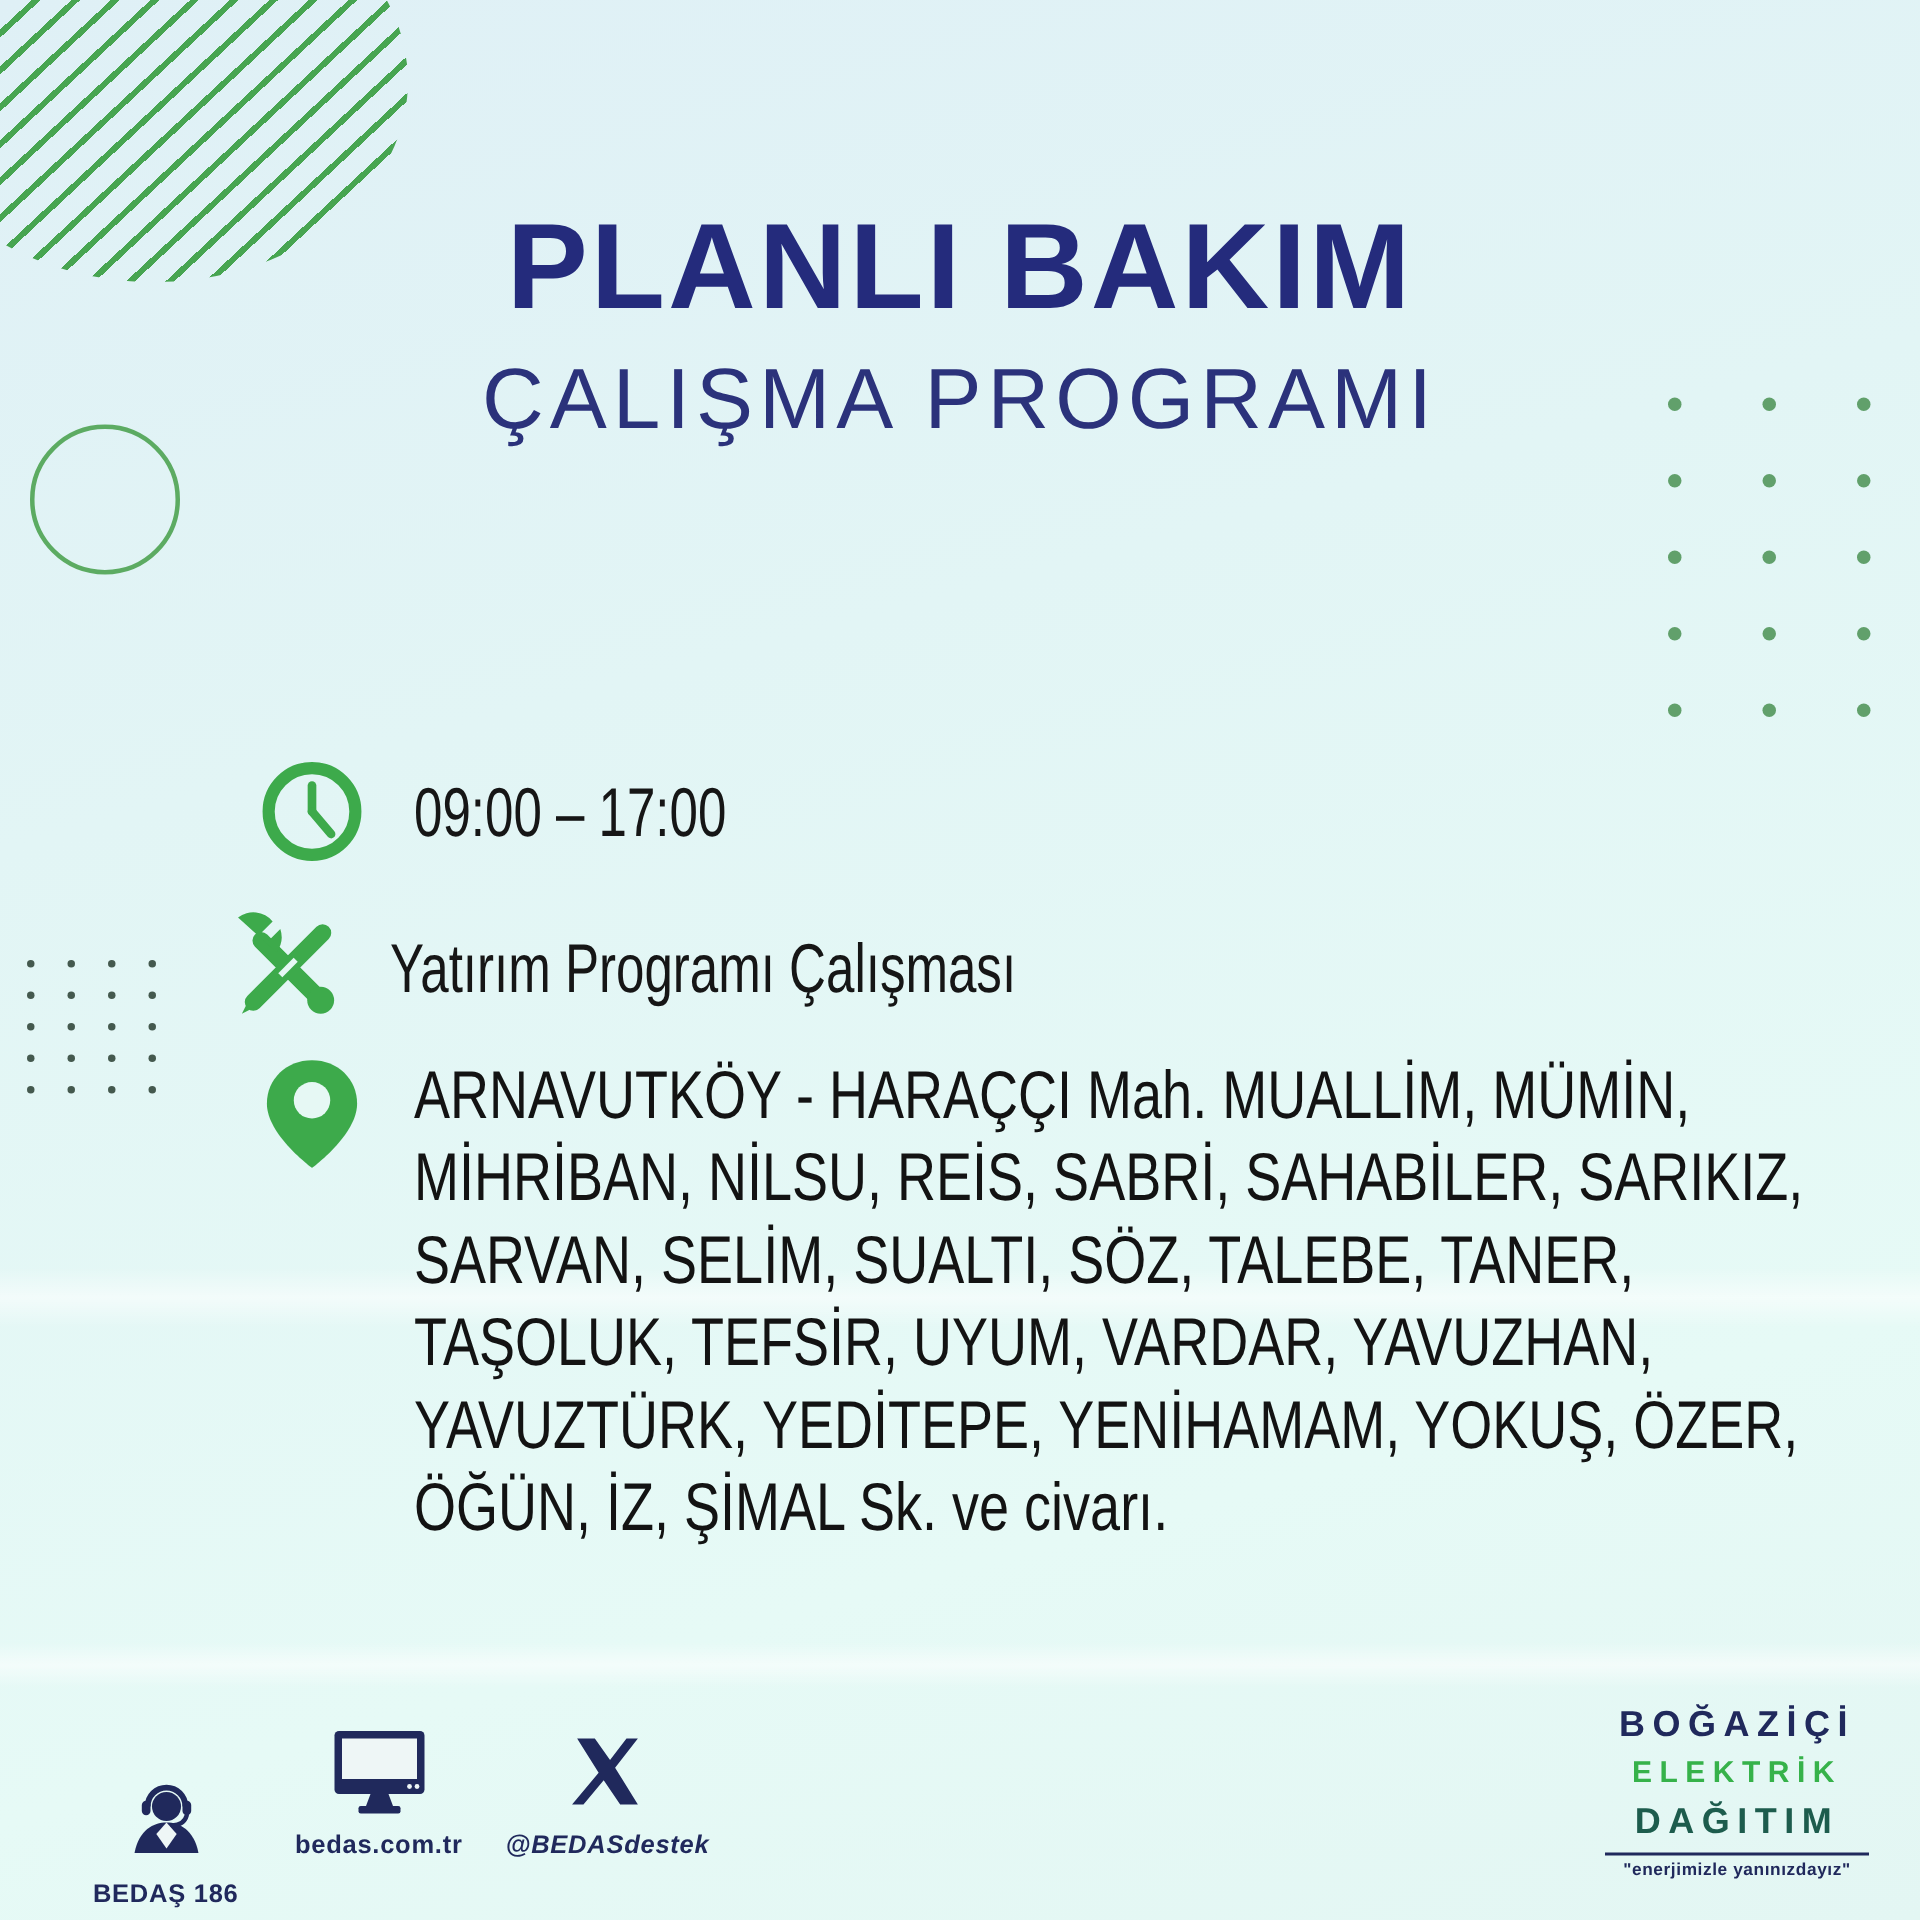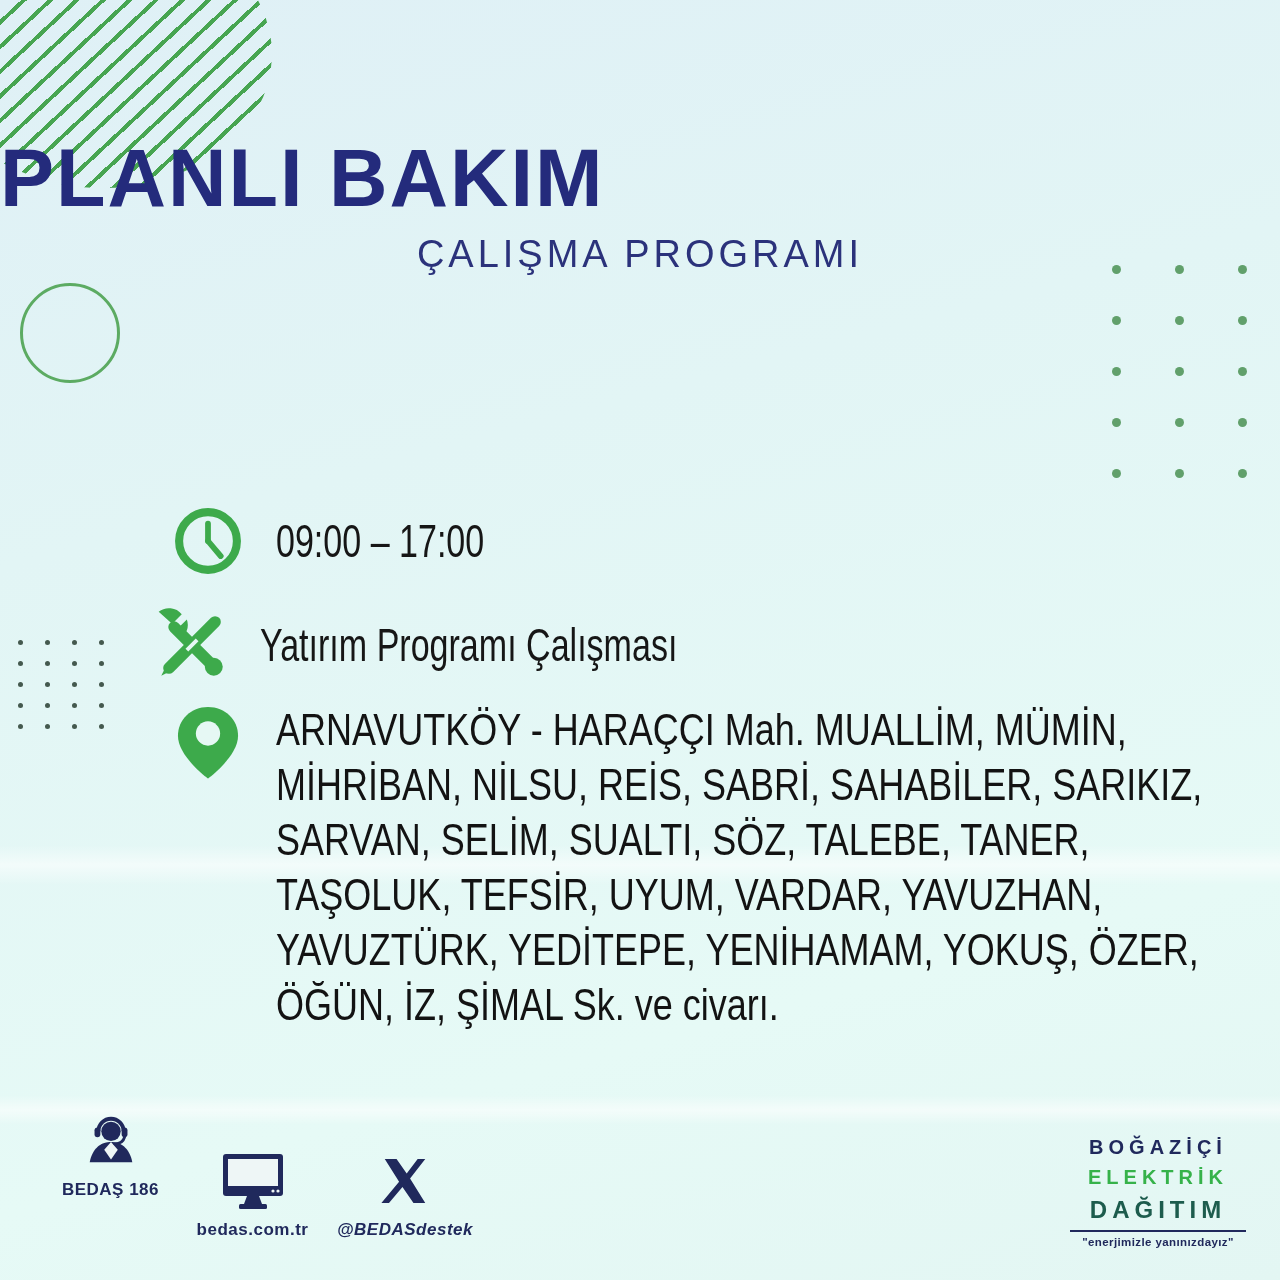--- a/index.html
+++ b/index.html
@@ -22,53 +22,53 @@
   }
   .circle-outline{
     position:absolute;left:20px;top:283px;width:94px;height:94px;border:3px solid #5cab62;border-radius:50%;
   }
   .dots-right{position:absolute;left:1112px;top:265px;display:grid;grid-template-columns:repeat(3,9px);grid-auto-rows:9px;column-gap:54px;row-gap:42px;}
   .dots-right i{width:9px;height:9px;border-radius:50%;background:#61a06b;display:block;}
   .dots-left{position:absolute;left:18px;top:640px;display:grid;grid-template-columns:repeat(4,5px);grid-auto-rows:5px;column-gap:22px;row-gap:16px;}
   .dots-left i{width:5px;height:5px;border-radius:50%;background:#44594e;display:block;}
 
   .title{
-    position:absolute;left:0;top:132px;width:100%;text-align:left;
+    position:absolute;left:0;top:132px;width:100%;text-align:center;
     font-size:81px;font-weight:800;letter-spacing:2px;color:#242b7c;
   }
   .subtitle{
     position:absolute;left:0;top:233px;width:100%;text-align:center;
-    font-size:38px;font-weight:500;letter-spacing:4px;color:#2b327b;
+    font-size:57px;font-weight:500;letter-spacing:4px;color:#2b327b;
   }
 
   .row{position:absolute;display:flex;align-items:center;}
   .icon-box{width:88px;display:flex;justify-content:center;flex:0 0 88px;}
   .row-text{
     font-size:46px;color:#161616;white-space:nowrap;
     transform:scaleX(0.74);transform-origin:0 50%;margin-left:24px;
   }
   .row-date{left:164px;top:402px;height:90px;}
   .row-time{left:164px;top:499px;height:84px;}
   .row-work{left:148px;top:600px;height:90px;}
   .row-loc{left:164px;top:702px;align-items:flex-start;}
   .addr{
     margin-left:24px;font-size:45px;line-height:55px;color:#131313;
     transform:scaleX(0.80);transform-origin:0 0;white-space:nowrap;
   }
 
   
   .contact{position:absolute;text-align:center;}
   .contact .lbl{font-size:17px;font-weight:700;color:#20295c;letter-spacing:.5px;margin-top:8px;white-space:nowrap;}
-  .c1{left:48px;top:1110px;width:125px;}
+  .c1{left:48px;top:1183px;width:125px;}
   .c2{left:190px;top:1150px;width:125px;}
   .c3{left:330px;top:1150px;width:150px;font-style:italic;}
   .contact .ic{height:62px;display:flex;align-items:center;justify-content:center;}
 
   .logo{position:absolute;left:1066px;top:1136px;width:184px;text-align:center;}
-  .logo .l1{font-size:20px;font-weight:800;letter-spacing:5px;color:#20295c;}
+  .logo .l1{font-size:24px;font-weight:800;letter-spacing:5px;color:#20295c;}
   .logo .l2{font-size:20px;font-weight:800;letter-spacing:5px;color:#36b24a;margin-top:7px;}
   .logo .l3{font-size:24px;font-weight:800;letter-spacing:5px;color:#1d5c4d;margin-top:7px;}
   .logo .rule{height:2px;background:#20295c;margin:6px 4px 4px 4px;}
   .logo .tag{font-size:11.5px;font-weight:600;color:#20295c;letter-spacing:.4px;}
 </style>
 </head>
 <body>
 
 <div class="poster">
 

